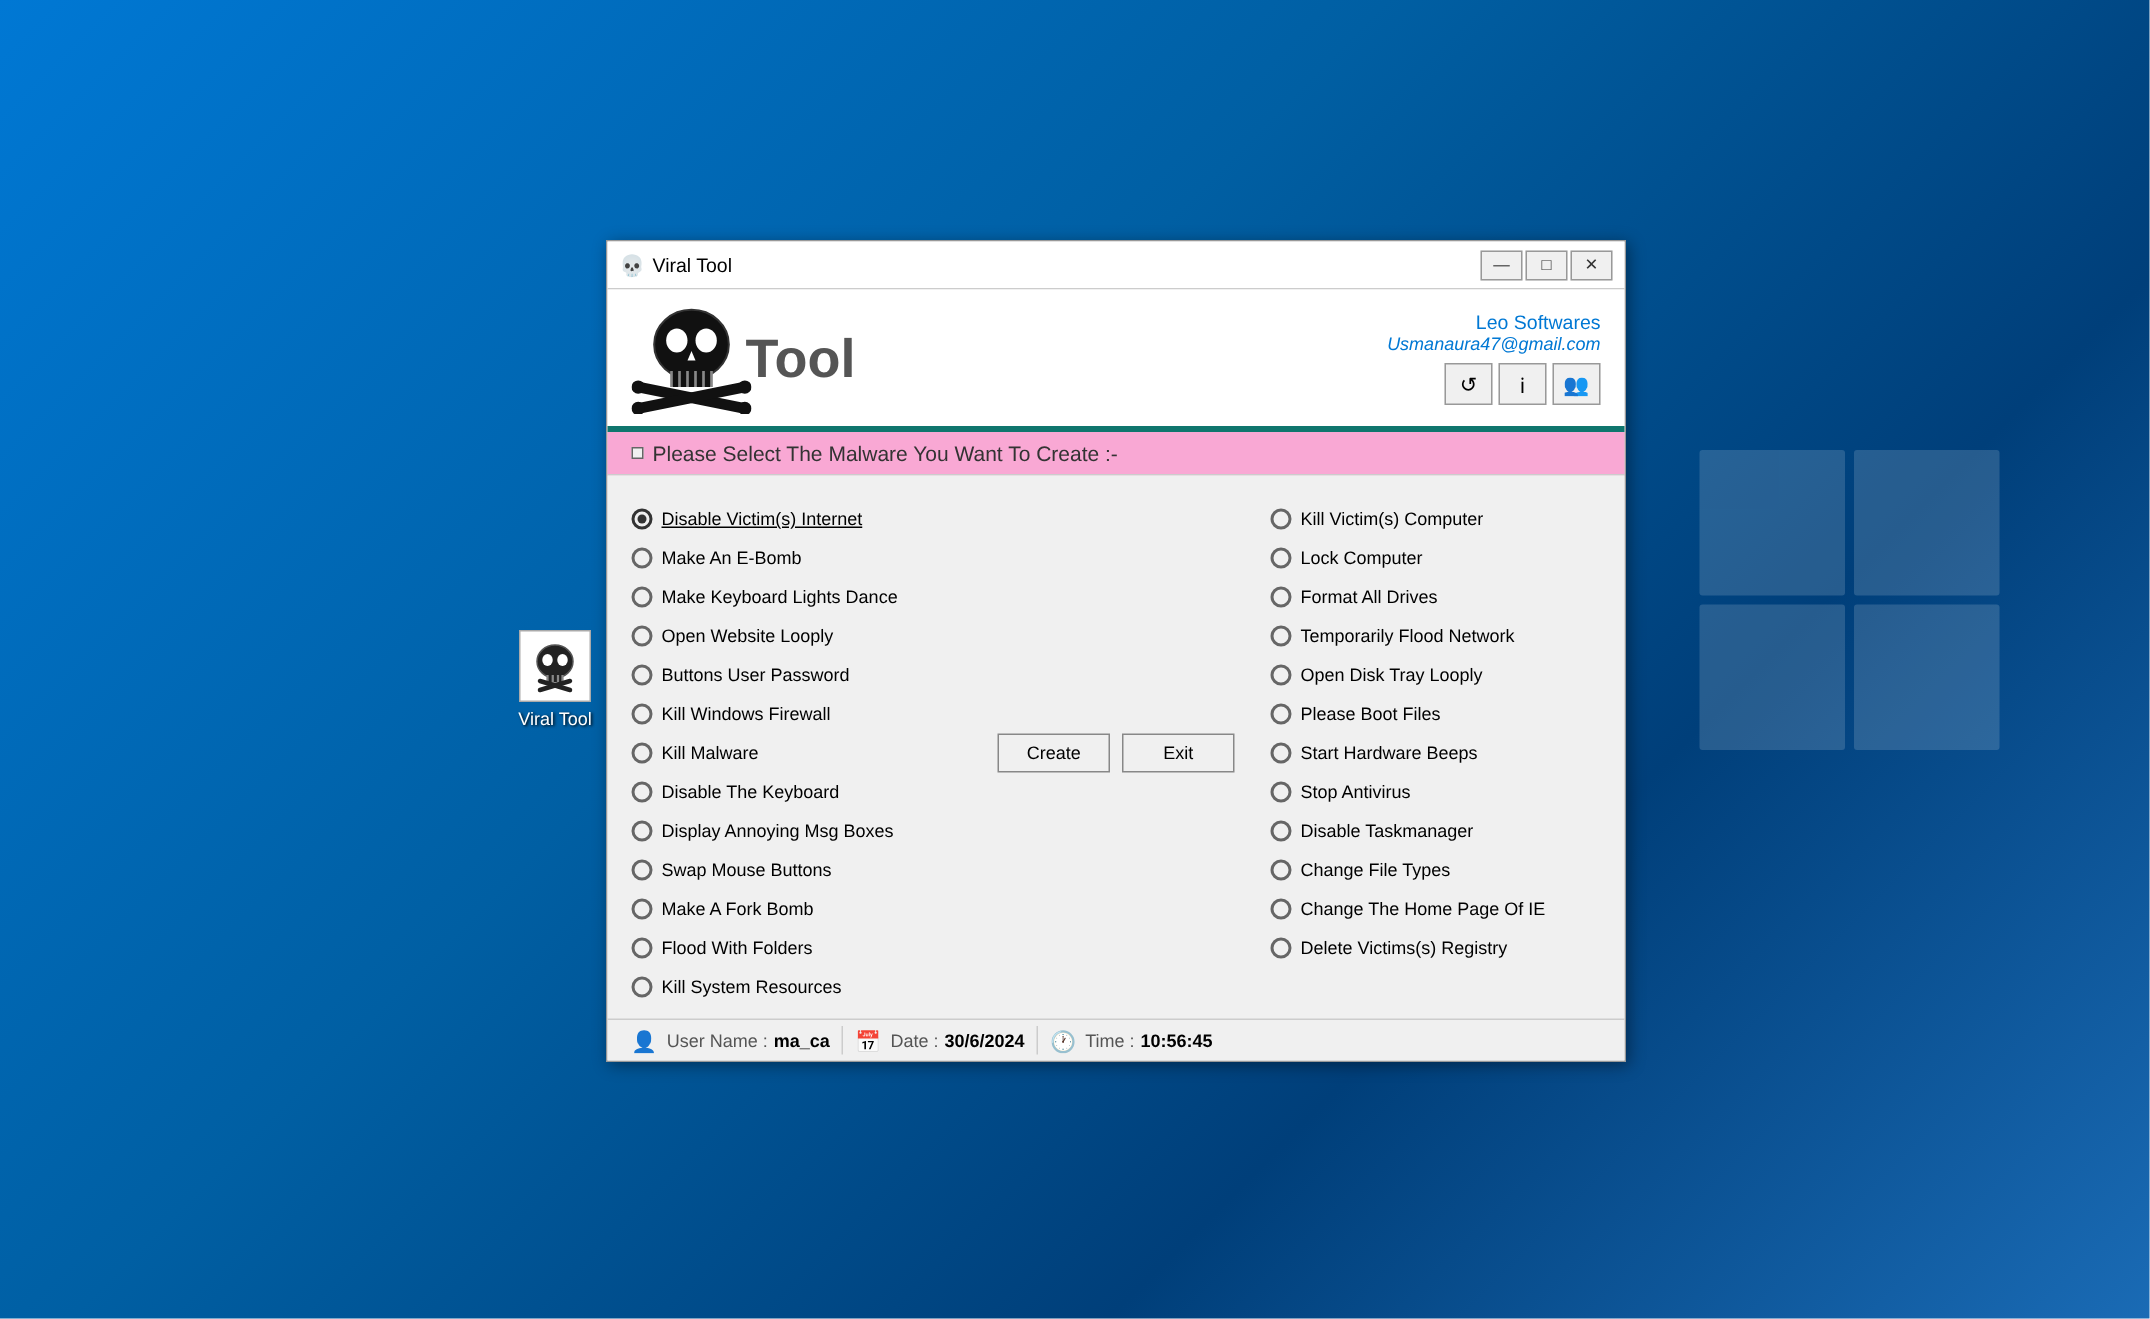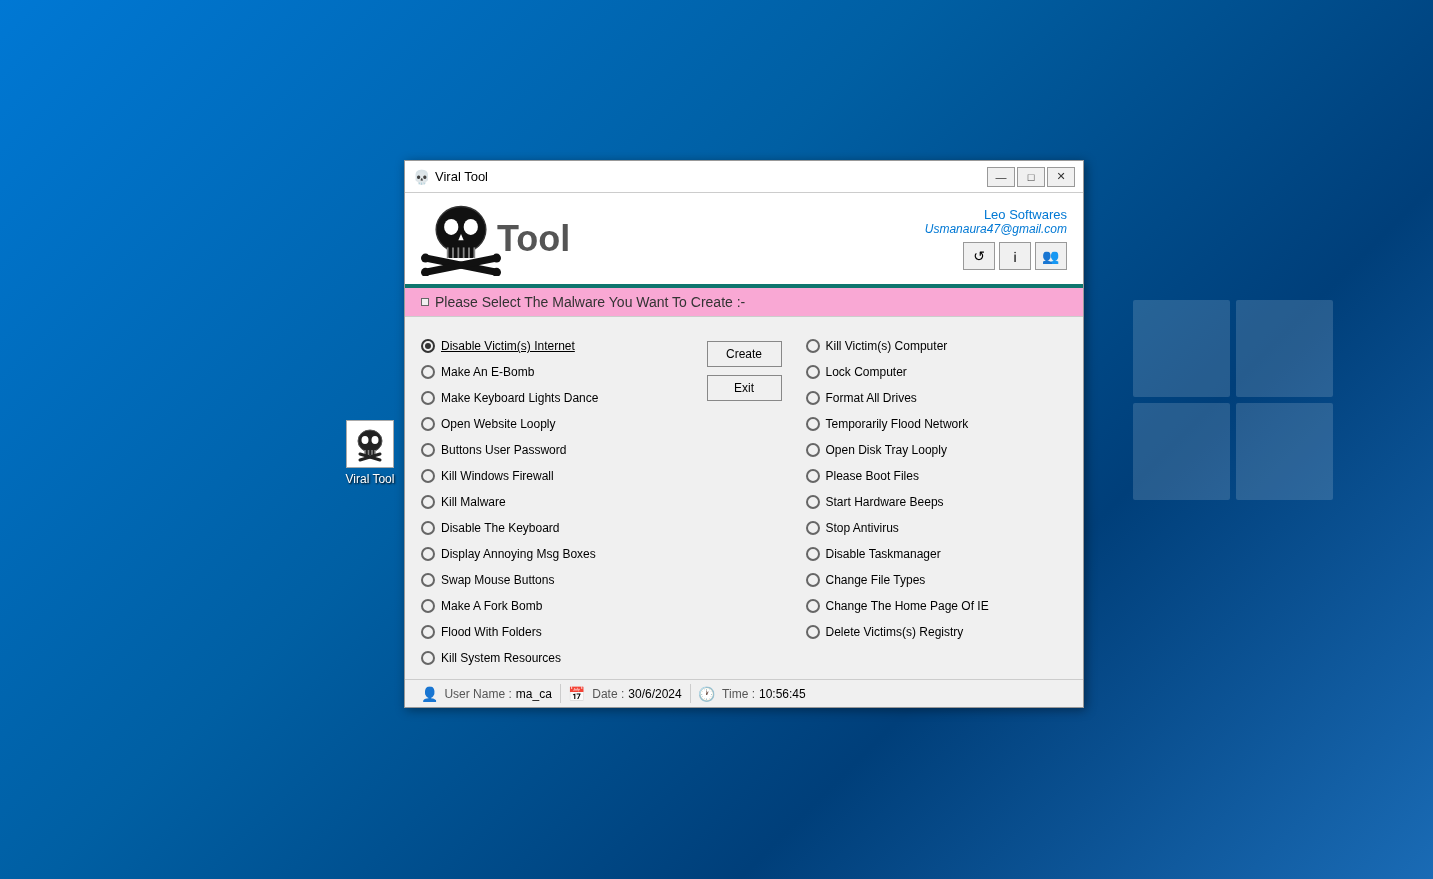--- a/index.html
+++ b/index.html
@@ -211,21 +211,21 @@
       color: #000;
       cursor: pointer;
     }
     .option-label.underlined {
       text-decoration: underline;
     }
 
     
     .middle-buttons {
       display: flex;
-      flex-direction: column;
+      flex-direction: row;
       align-items: center;
       justify-content: flex-start;
       padding: 8px 8px;
       gap: 8px;
       padding-top: 16px;
     }
     .action-btn {
       width: 75px;
       height: 26px;
       background: #f0f0f0;
@@ -262,21 +262,21 @@
       font-size: 14px;
     }
     .status-label {
       font-size: 12px;
       color: #555;
       margin-right: 4px;
     }
     .status-value {
       font-size: 12px;
       color: #000;
-      font-weight: normal;
+      font-weight: bold;
     }
 
     
     .win-logo {
       position: absolute;
       right: 100px;
       top: 300px;
       opacity: 0.15;
     }
     .win-logo-inner {

